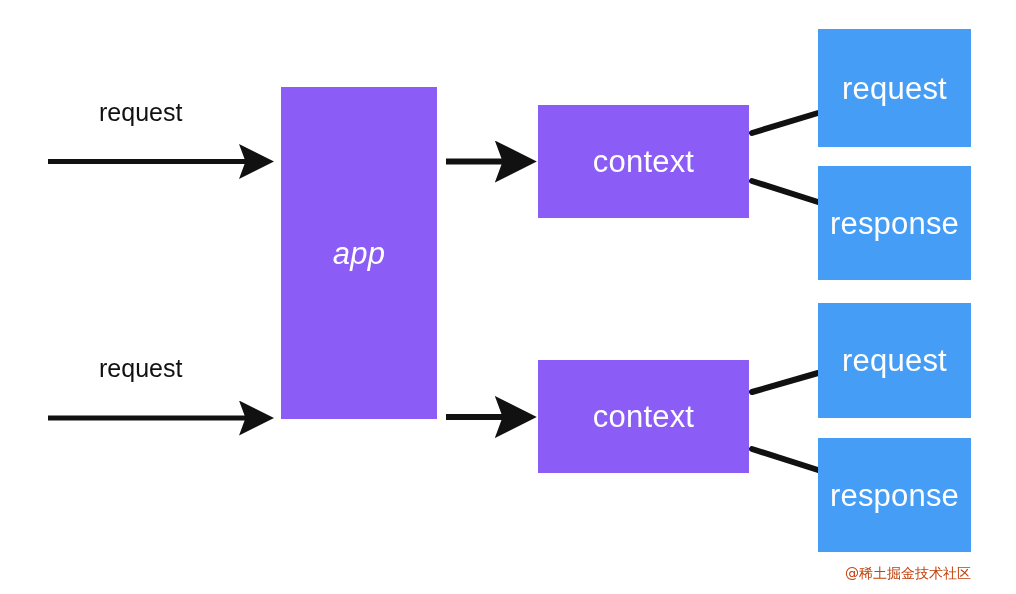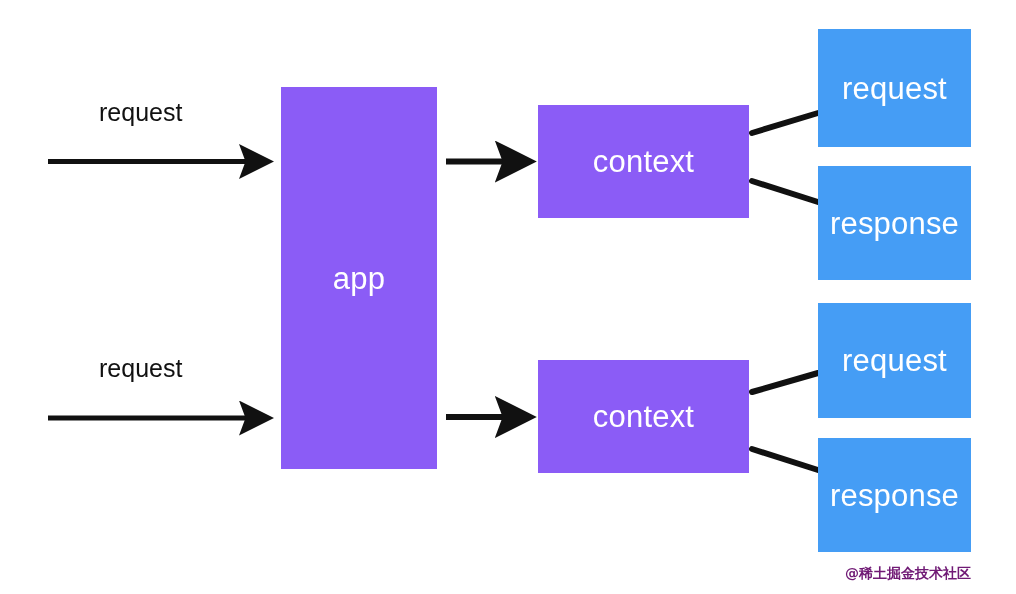--- a/index.html
+++ b/index.html
@@ -35,22 +35,23 @@
     font-family: "Liberation Sans", sans-serif;
     font-weight: 400;
     letter-spacing: 0.2px;
     line-height: 1;
     user-select: none;
   }
   .node-box.orange { background: #8b5cf6; }
   .node-box.blue   { background: #459DF5; }
 
   .box-app {
-    left: 281px; top: 87px; width: 156px; height: 382px;
+    left: 281px; top: 87px; width: 156px; height: 332px;
     font-size: 31px;
+    font-style: italic;
   }
   .box-context-1 { left: 538px; top: 105px; width: 211px; height: 113px; font-size: 31px; }
   .box-context-2 { left: 538px; top: 360px; width: 211px; height: 113px; font-size: 31px; }
 
   .box-request-1  { left: 818px; top: 29px;  width: 153px; height: 118px; font-size: 31px; }
   .box-response-1 { left: 818px; top: 166px; width: 153px; height: 114px; font-size: 31px; }
   .box-request-2  { left: 818px; top: 303px; width: 153px; height: 115px; font-size: 31px; }
   .box-response-2 { left: 818px; top: 438px; width: 153px; height: 114px; font-size: 31px; }
 
   .edge-label {
@@ -64,25 +65,24 @@
   }
   .label-request-top    { left: 99px; top: 100px; }
   .label-request-bottom { left: 99px; top: 356px; }
 
   .watermark {
     position: absolute;
     left: 845px;
     top: 566px;
     font-family: "DejaVu Sans", sans-serif;
     font-size: 14px;
-    color: #701a75;
+    color: #c2410c;
     white-space: nowrap;
     user-select: none;
     line-height: 1;
-    font-weight: bold;
   }
 </style>
 </head>
 <body>
 
 <div id="canvas">
 
   <svg id="diagram-svg" viewBox="0 0 1016 594" xmlns="http://www.w3.org/2000/svg">
     <defs>
       <marker id="arrowhead" markerWidth="7" markerHeight="7" refX="2.2" refY="3.5" orient="auto" markerUnits="strokeWidth">

